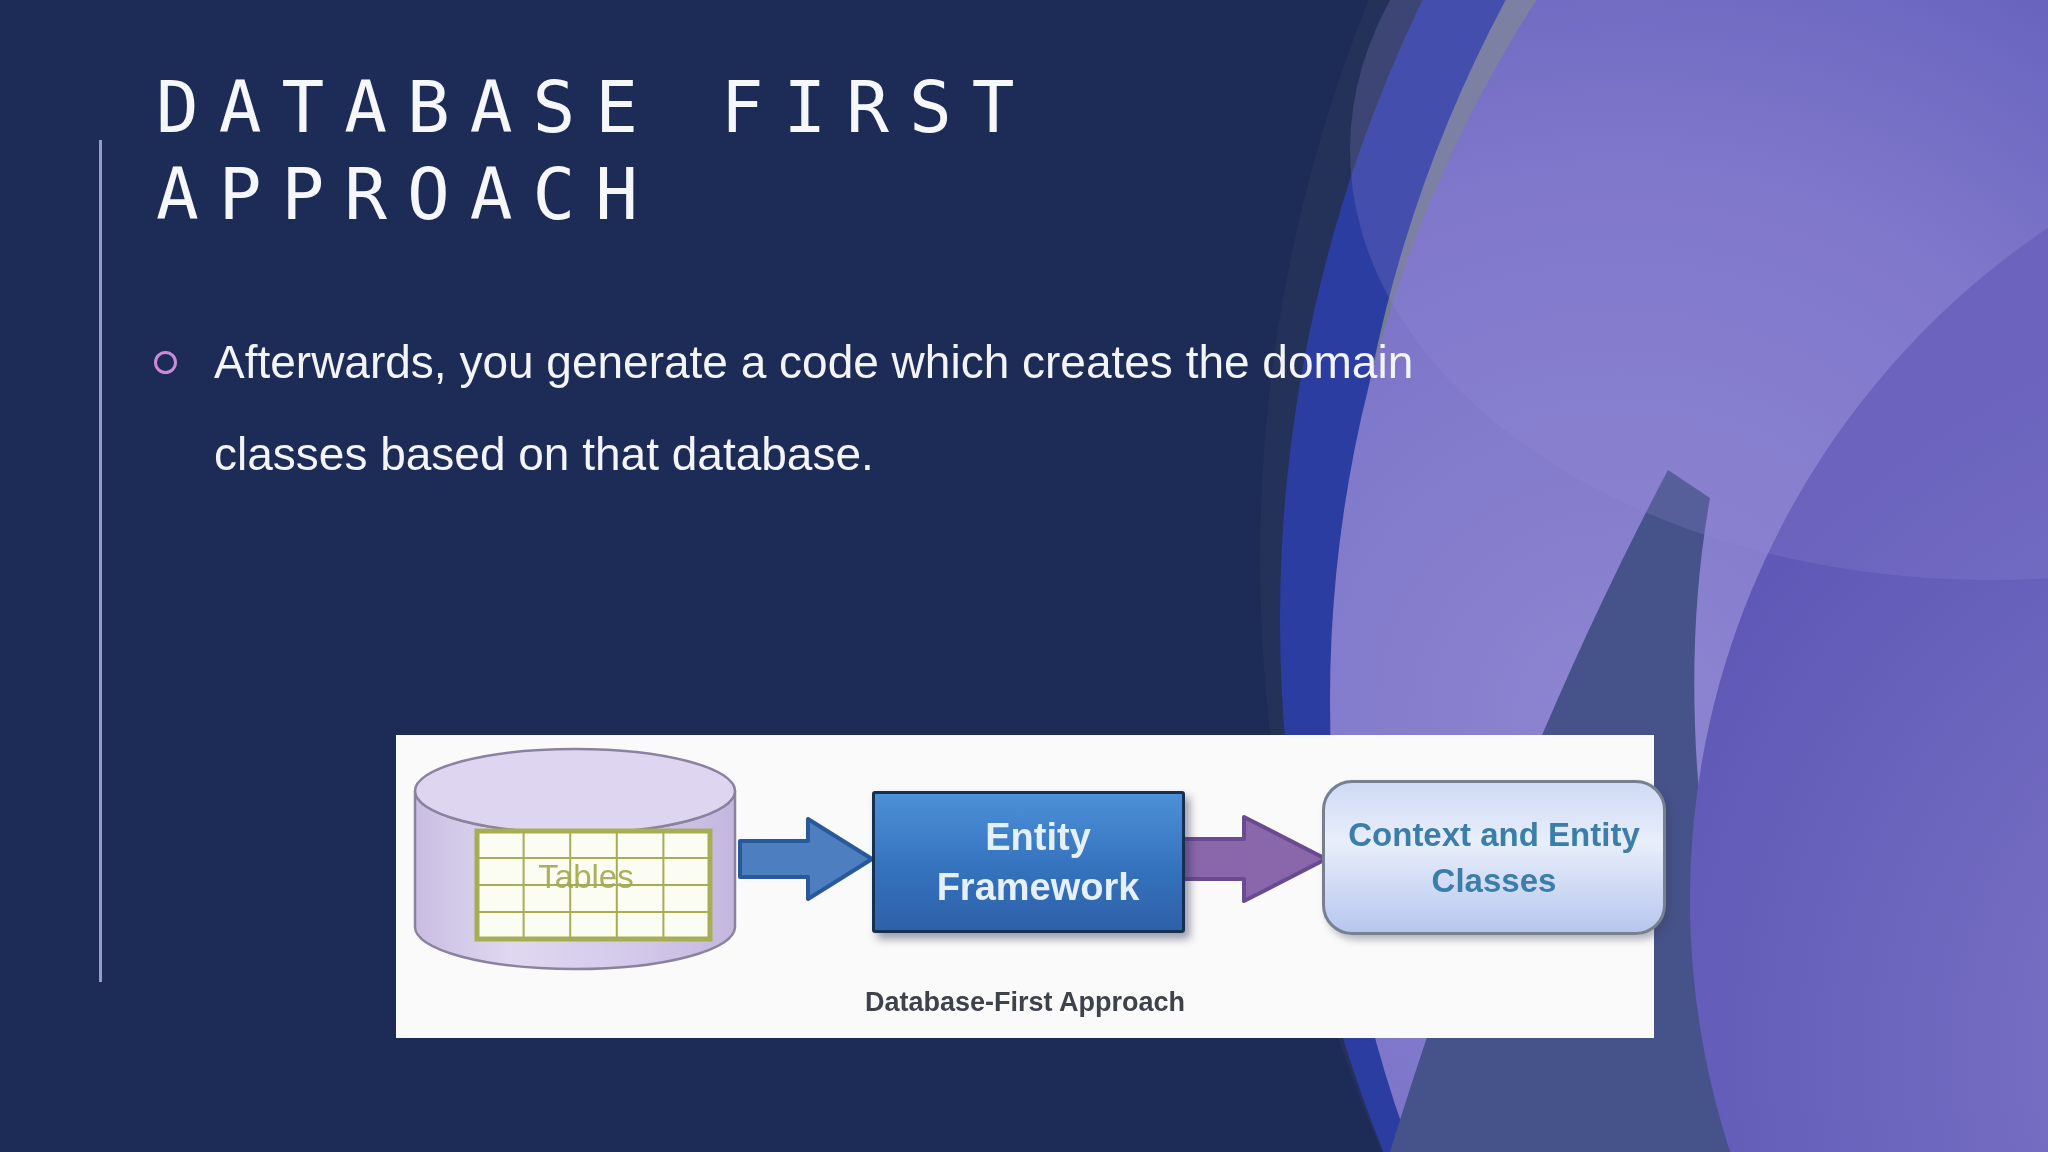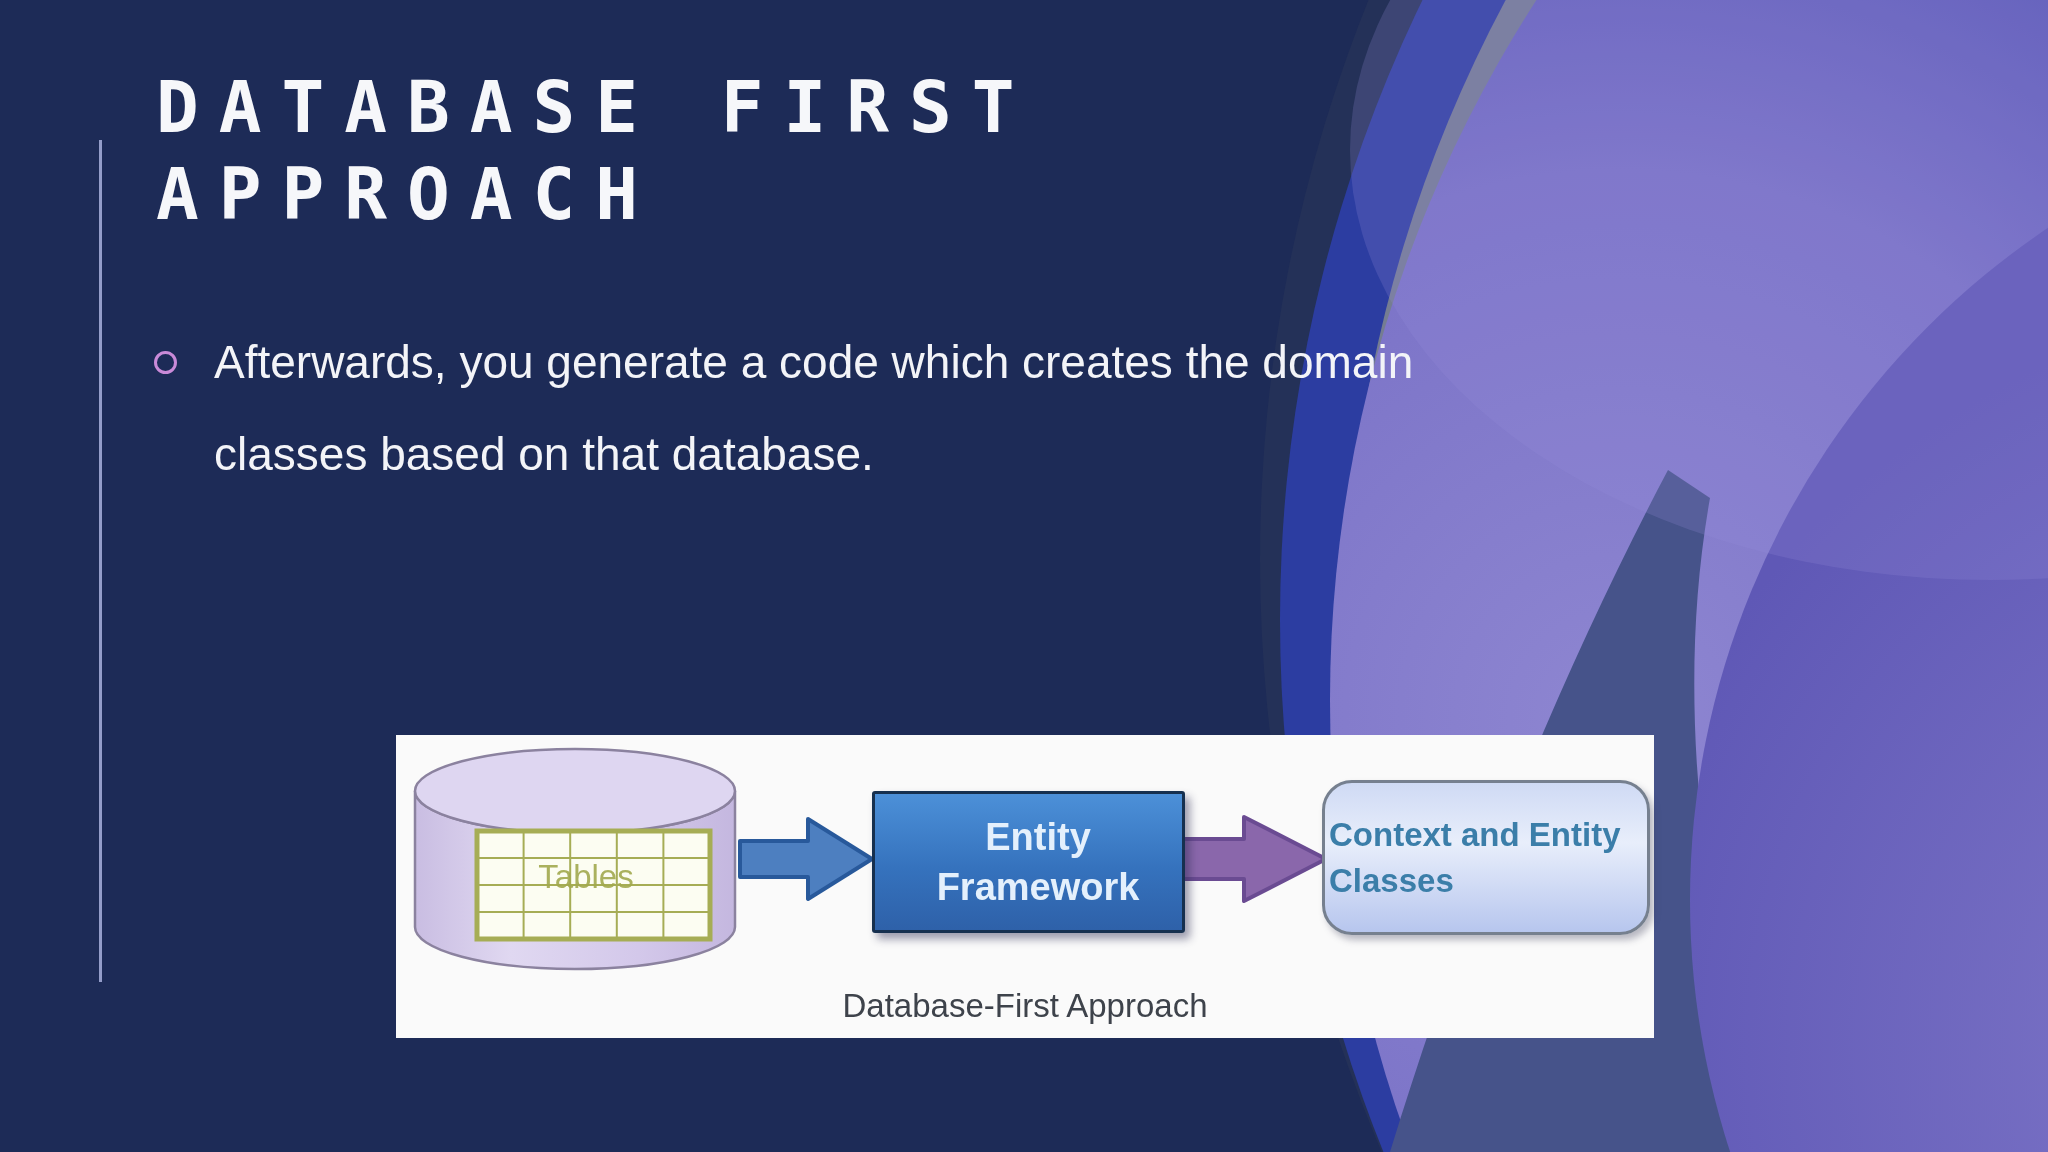--- a/index.html
+++ b/index.html
@@ -11,21 +11,21 @@
     font-family:"Liberation Sans",sans-serif;
   }
   .bg{position:absolute;inset:0;}
   .accent-line{
     position:absolute;left:99px;top:140px;width:3px;height:842px;
     background:var(--accent_line,#a9b2dd);opacity:.85;
   }
   .title{
     position:absolute;left:156px;top:64px;margin:0;
     font-family:"DejaVu Sans Mono",monospace;
-    font-weight:bold;font-size:71px;line-height:87px;
+    font-weight:normal;font-size:71px;line-height:87px;
     letter-spacing:20px;color:#f6f7fa;white-space:nowrap;
   }
   .title span{display:block;}
   .bullets{
     position:absolute;left:148px;top:316px;margin:0;padding:0;
     width:1420px;list-style:none;
     font-size:46px;line-height:92px;color:var(--text,#f3f4f8);
   }
   .bullets li{position:relative;padding-left:66px;margin:0 0 25px 0;}
   .bullet-ring{
@@ -44,27 +44,27 @@
     border:3px solid #16304f;border-radius:3px;
     box-shadow:5px 6px 8px rgba(40,40,80,.45);
     display:flex;align-items:center;justify-content:center;text-align:center;
     font-size:38px;line-height:1.32;color:#e4f0fc;font-weight:600;padding-left:19px;
   }
   .ctx-box{
     position:absolute;left:926px;top:45px;width:314px;height:149px;
     background:linear-gradient(180deg,#cfdaf4 0%,#e8eefb 40%,#b7c6ee 100%);
     border:3px solid #76808f;border-radius:30px;
     box-shadow:4px 5px 7px rgba(60,60,90,.35);
-    display:flex;align-items:center;justify-content:center;
+    display:flex;align-items:center;justify-content:center;text-align:center;
     font-size:33px;line-height:1.38;color:#3b7ea9;font-weight:bold;
-    padding:0 4px;
+    padding:0 12px;
   }
   .caption{
     position:absolute;left:0;top:252px;width:100%;text-align:center;
-    font-size:33px;font-weight:normal;color:#3e434b;
+    font-size:27px;font-weight:bold;color:#3e434b;
   }
 </style>
 </head>
 <body>
 
 <div class="slide">
 
   <svg class="bg" viewBox="0 0 2048 1152" width="2048" height="1152" preserveAspectRatio="none" aria-hidden="true">
     <defs>
       <radialGradient id="pg" gradientUnits="userSpaceOnUse" cx="1620" cy="720" r="1000">

